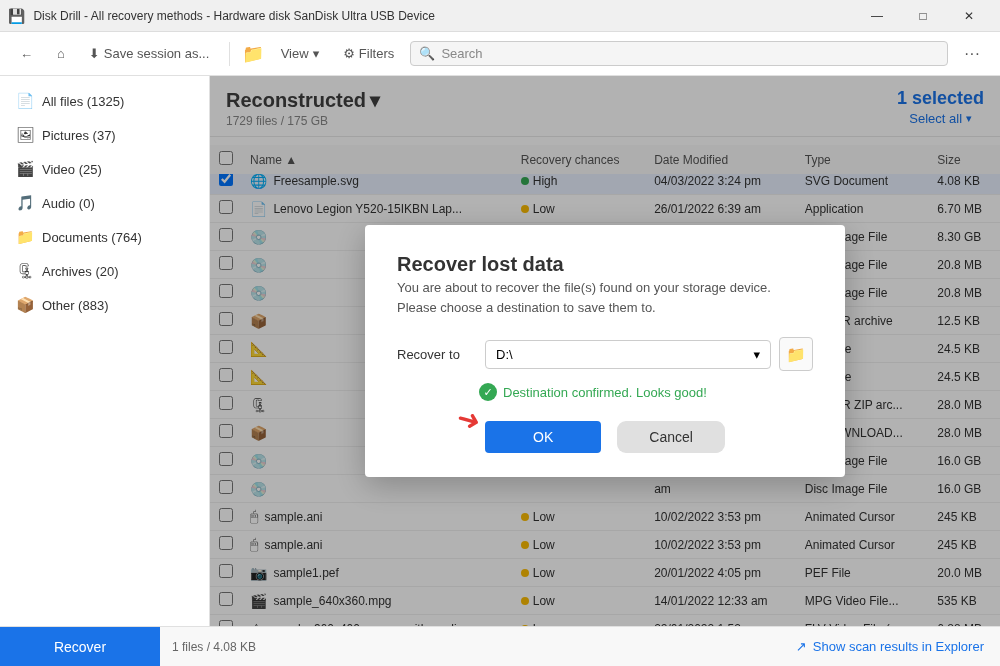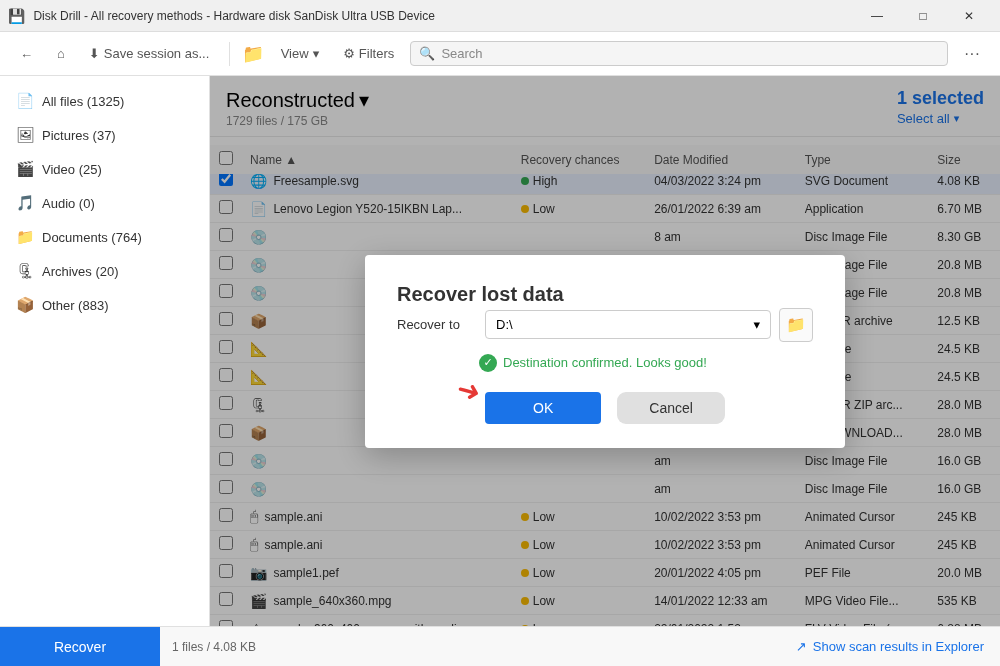--- a/index.html
+++ b/index.html
@@ -85,27 +85,27 @@
     
     .content-header {
       padding: 12px 16px 8px;
       border-bottom: 1px solid #e8e8e8;
       display: flex;
       align-items: flex-start;
       justify-content: space-between;
     }
     .content-header-left {}
     .content-title {
-      font-size: 20px; font-weight: 400; color: #000000;
+      font-size: 20px; font-weight: 700; color: #404040;
       display: flex; align-items: center; gap: 4px;
     }
     .content-subtitle { font-size: 12px; color: #888; margin-top: 2px; }
     .content-header-right { text-align: right; }
     .selected-count { font-size: 18px; font-weight: 600; color: #1a73e8; }
-    .select-all-row { display: flex; align-items: center; gap: 4px; margin-top: 2px; }
+    .select-all-row { display: flex; align-items: center; gap: 4px; margin-top: 2px; justify-content: center; }
     .select-all-btn { font-size: 13px; color: #1a73e8; cursor: pointer; }
     .chevron-down { font-size: 11px; color: #1a73e8; }
 
     
     .table-container {
       flex: 1;
       overflow-y: auto;
       position: relative;
     }
     table {
@@ -630,20 +630,21 @@
               <td>FLV Video File (...</td>
               <td>6.88 MB</td>
             </tr>
           </tbody>
       </table>
     </div>
 
     <div class="overlay">
       <div class="dialog">
         <div class="dialog-title">Recover lost data</div>
+        <div class="dialog-body">You are about to recover the file(s) found on your storage device. Please choose a destination to save them to.</div>
         <div class="dialog-field">
           <span class="dialog-label">Recover to</span>
           <div class="dialog-input">
             <span>D:\</span>
             <span>▾</span>
           </div>
           <div class="dialog-folder-btn">
             <span>📁</span>
           </div>
         </div>

